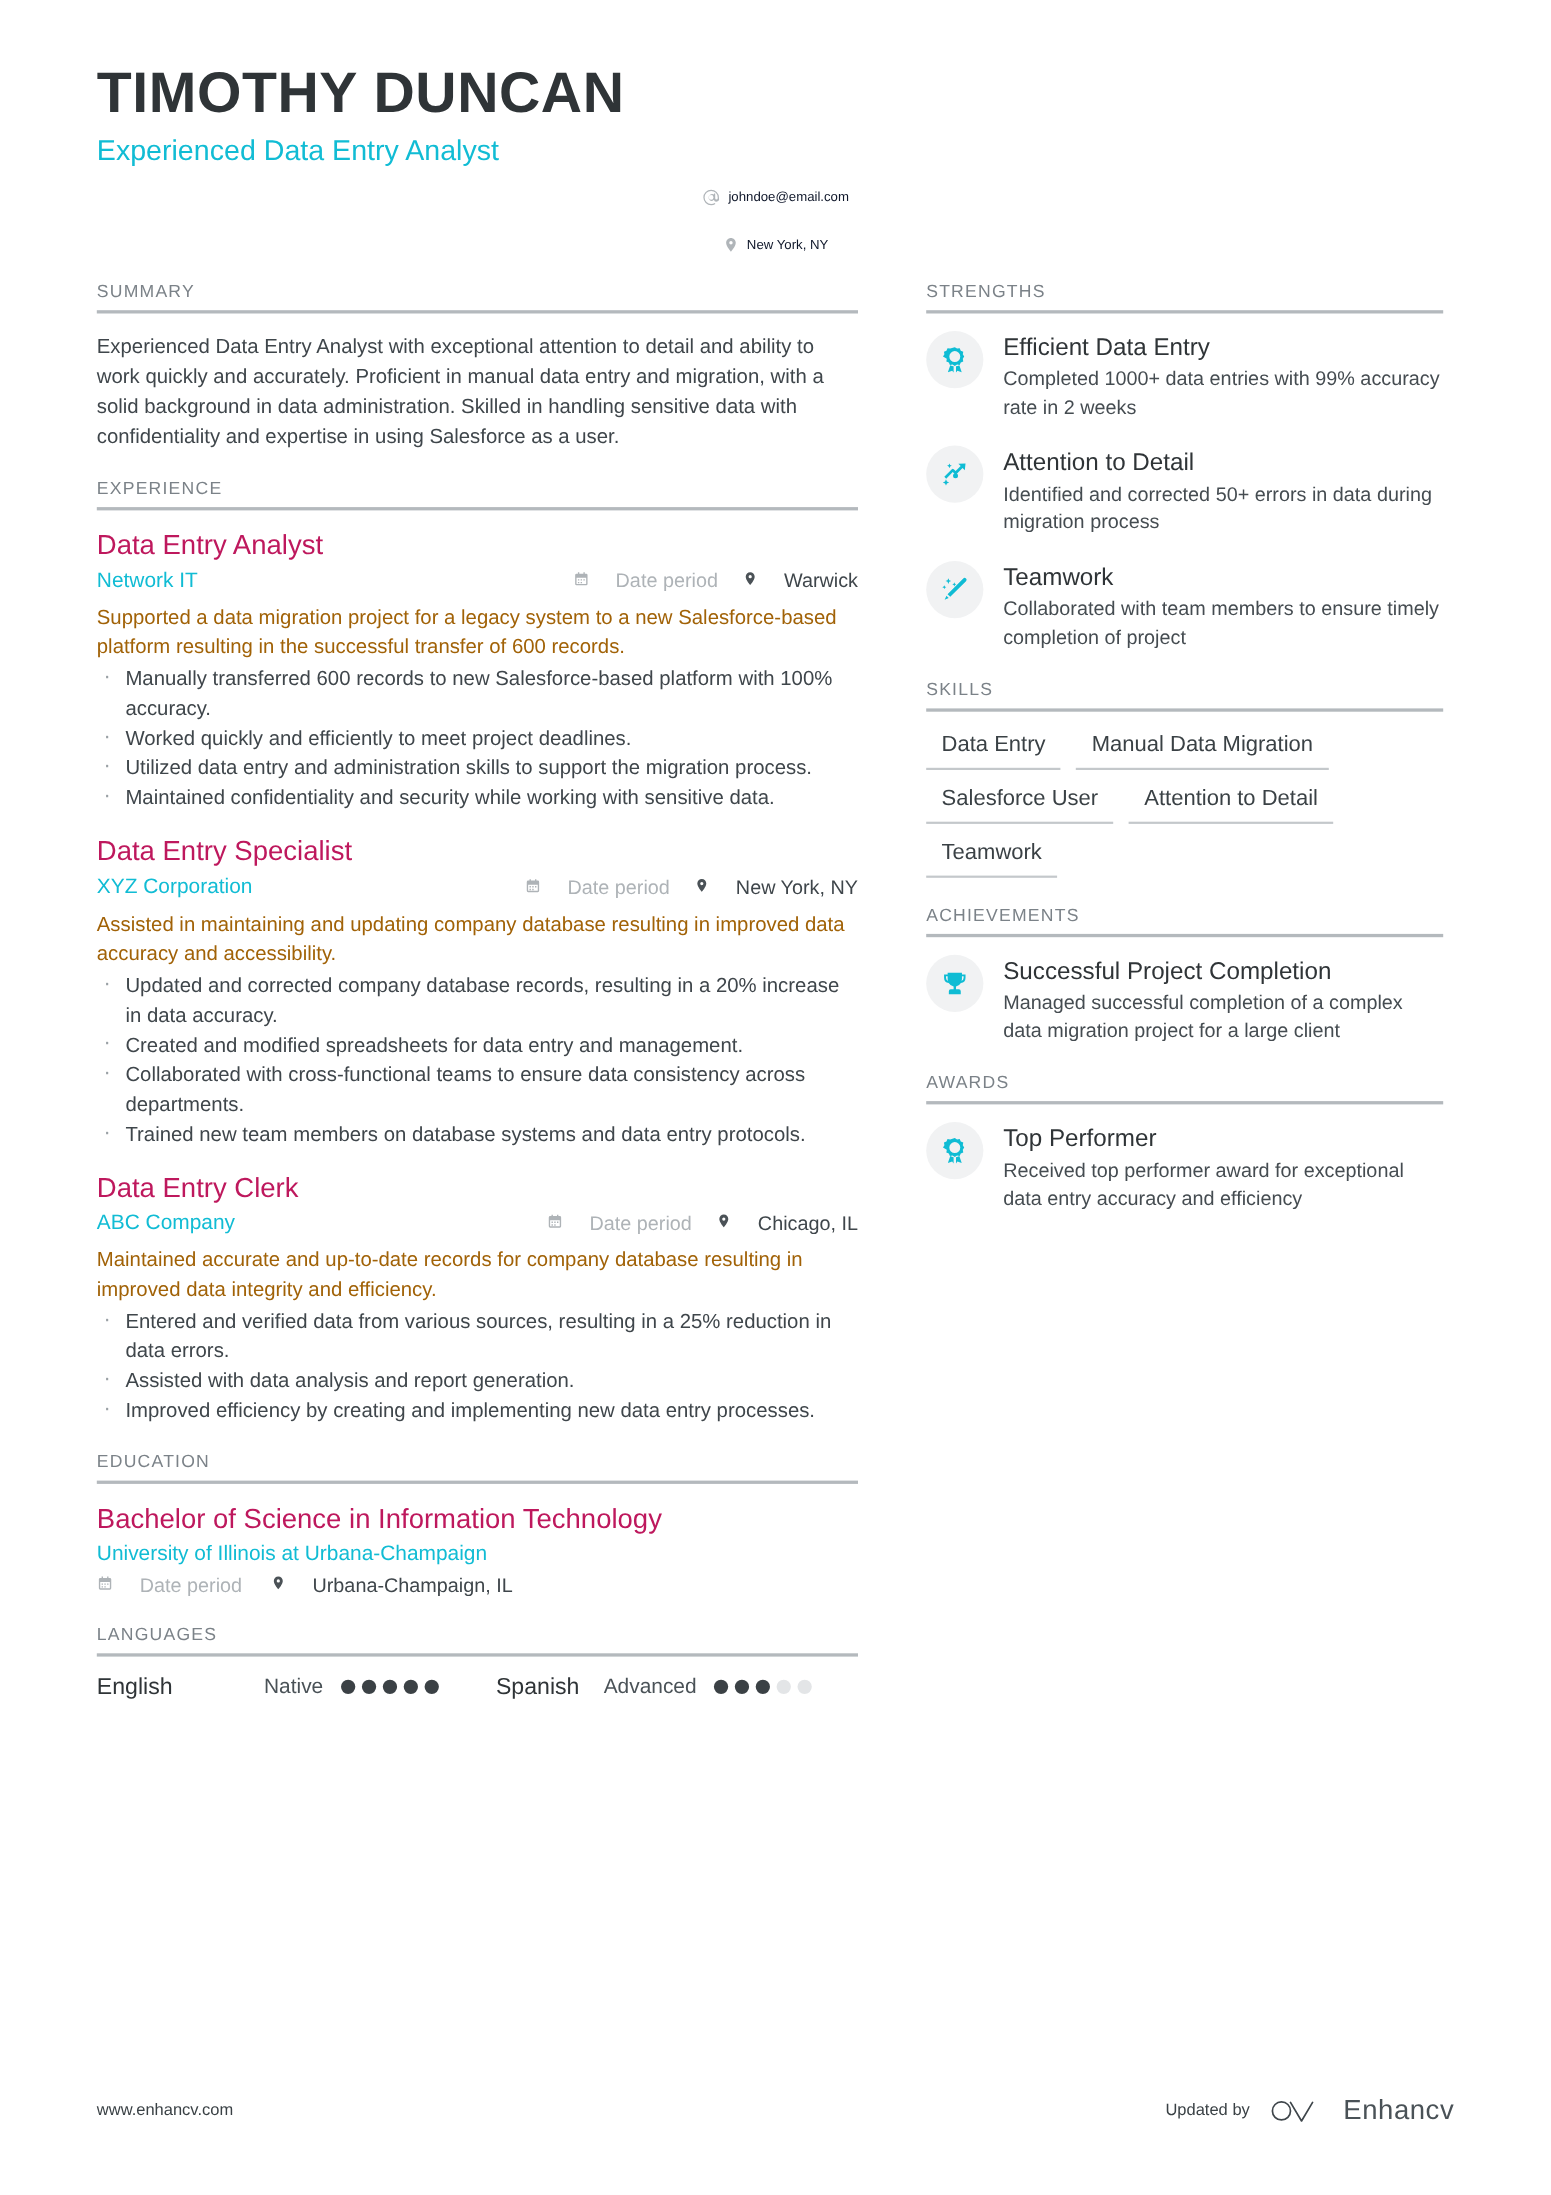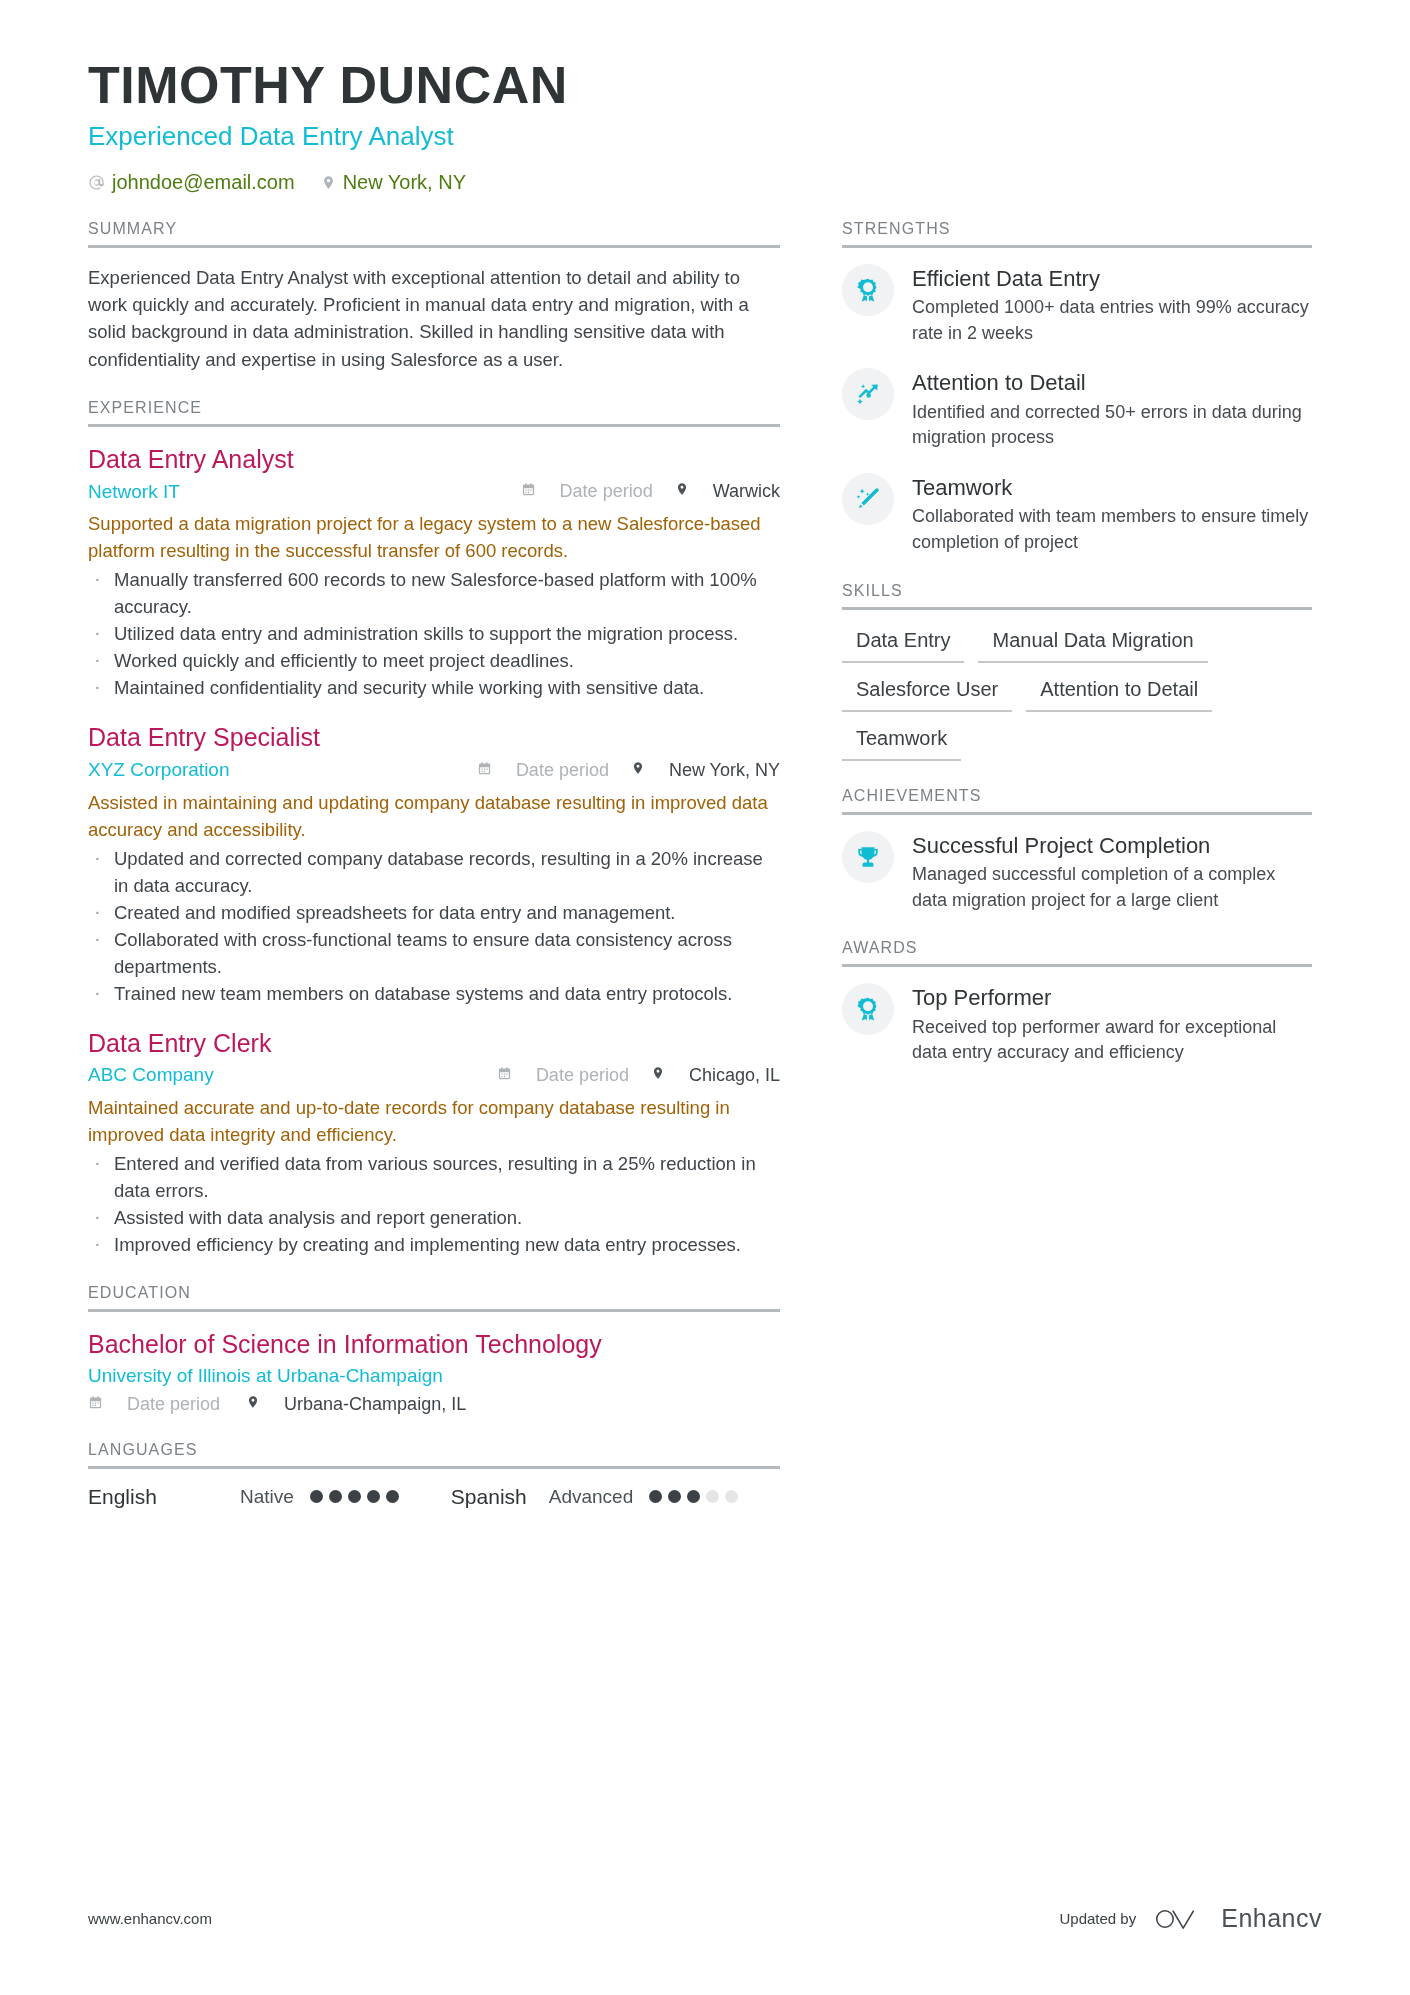--- a/index.html
+++ b/index.html
@@ -37,22 +37,23 @@
     font-weight: 400;
     color: #11bcd4;
     margin-top: 6px;
     line-height: 1.25;
   }
   .contact-row {
     display: flex;
     align-items: center;
     gap: 26px;
     margin-top: 18px;
-    font-size: 20px;
-    color: #4d7c0f;
+    font-size: 12px;
+    color: #0f172a;
+    flex-direction: column;
   }
   .contact-item {
     display: flex;
     align-items: center;
     gap: 7px;
     white-space: nowrap;
   }
   .contact-item .ic { display: inline-flex; align-items: center; }
 
   
@@ -316,22 +317,22 @@
                         <path d="M12 2C8.13 2 5 5.13 5 9c0 5.25 7 13 7 13s7-7.75 7-13c0-3.87-3.13-7-7-7zm0 9.5A2.5 2.5 0 1114.5 9 2.5 2.5 0 0112 11.5z"></path>
                       </svg>
                   </span>
                   <span>Warwick</span>
                 </div>
               </div>
             </div>
             <div class="entry-desc">Supported a data migration project for a legacy system to a new Salesforce-based platform resulting in the successful transfer of 600 records.</div>
             <ul class="bullets">
               <li>Manually transferred 600 records to new Salesforce-based platform with 100% accuracy.</li>
+              <li>Worked quickly and efficiently to meet project deadlines.</li>
               <li>Utilized data entry and administration skills to support the migration process.</li>
-              <li>Worked quickly and efficiently to meet project deadlines.</li>
               <li>Maintained confidentiality and security while working with sensitive data.</li>
             </ul>
           </div>
 
           <div class="entry">
             <div class="entry-title">Data Entry Specialist</div>
             <div class="entry-meta">
               <div class="entry-org">XYZ Corporation</div>
               <div class="meta-right">
                 <div class="meta-chip meta-date">

